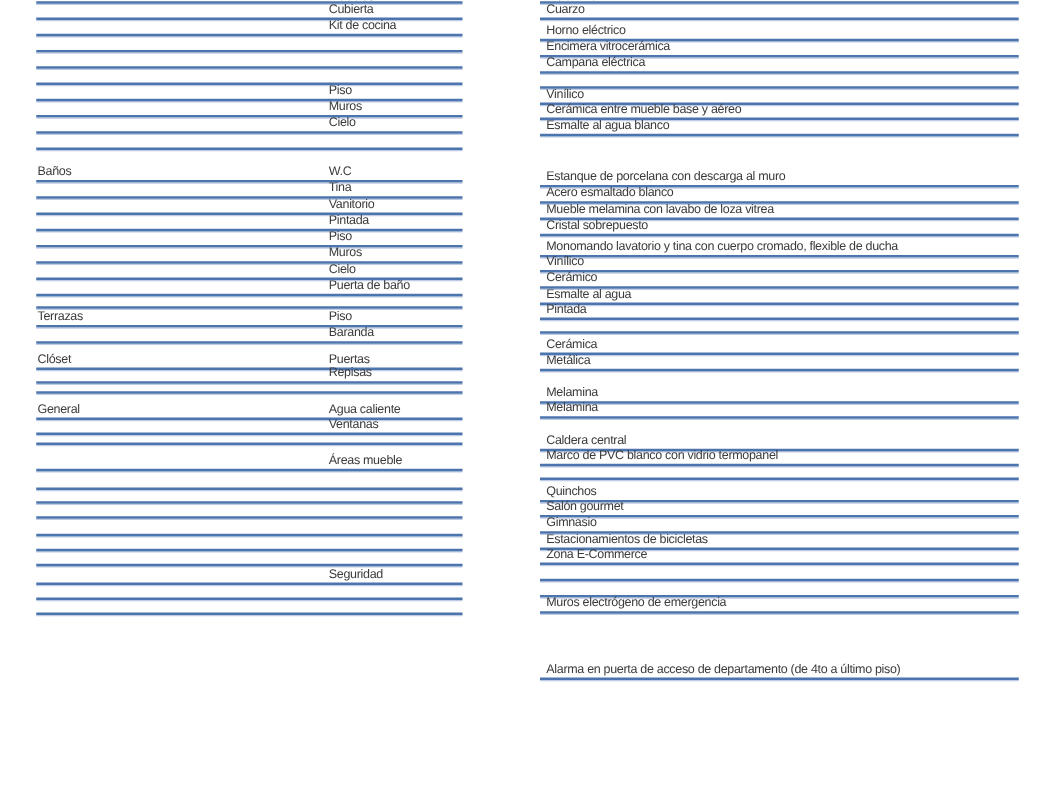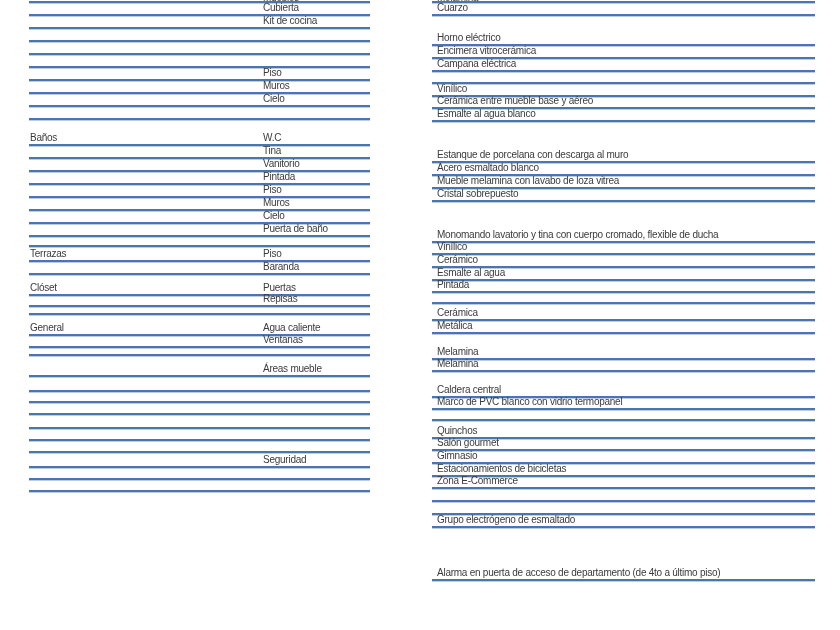--- a/index.html
+++ b/index.html
@@ -121,21 +121,21 @@
     <div class="row" style="height: 12px;"></div>
     <div class="row" style="height: 12px;"></div>
   </div>
 <div class="spec-table" id="right-table" style="left: 432px; width: 383px;">
     <div class="row clip" style="height: 3px;">
       <span class="cell desc">Melamina</span>
     </div>
     <div class="row" style="height: 13px;">
       <span class="cell desc">Cuarzo</span>
     </div>
-    <div class="row" style="height: 30px;">
+    <div class="row" style="height: 17px;">
       <span class="cell desc">Horno eléctrico</span>
     </div>
     <div class="row" style="height: 13px;">
       <span class="cell desc">Encimera vitrocerámica</span>
     </div>
     <div class="row" style="height: 12.5px;">
       <span class="cell desc">Campana eléctrica</span>
     </div>
     <div class="row" style="height: 12.5px;"></div>
     <div class="row" style="height: 12.5px;">
@@ -153,21 +153,21 @@
     </div>
     <div class="row" style="height: 13px;">
       <span class="cell desc">Acero esmaltado blanco</span>
     </div>
     <div class="row" style="height: 12.5px;">
       <span class="cell desc">Mueble melamina con lavabo de loza vitrea</span>
     </div>
     <div class="row" style="height: 13px;">
       <span class="cell desc">Cristal sobrepuesto</span>
     </div>
-    <div class="row" style="height: 17px; margin-top: 24px;">
+    <div class="row" style="height: 17px;">
       <span class="cell desc">Monomando lavatorio y tina con cuerpo cromado, flexible de ducha</span>
     </div>
     <div class="row" style="height: 12.5px;">
       <span class="cell desc">Vinílico</span>
     </div>
     <div class="row" style="height: 12.5px;">
       <span class="cell desc">Cerámico</span>
     </div>
     <div class="row" style="height: 13px;">
       <span class="cell desc">Esmalte al agua</span>
@@ -208,18 +208,18 @@
     </div>
     <div class="row" style="height: 13px;">
       <span class="cell desc">Estacionamientos de bicicletas</span>
     </div>
     <div class="row" style="height: 12.5px;">
       <span class="cell desc">Zona E-Commerce</span>
     </div>
     <div class="row" style="height: 12.7px;"></div>
     <div class="row" style="height: 12.7px;"></div>
     <div class="row" style="height: 12.7px;">
-      <span class="cell desc">Grupo electrógeno de esmaltado</span>
+      <span class="cell desc">Muros electrógeno de emergencia</span>
     </div>
     <div class="row" style="height: 12.7px; margin-top: 41px;">
       <span class="cell desc">Alarma en puerta de acceso de departamento (de 4to a último piso)</span>
     </div>
   </div>
 
 </body></html>

